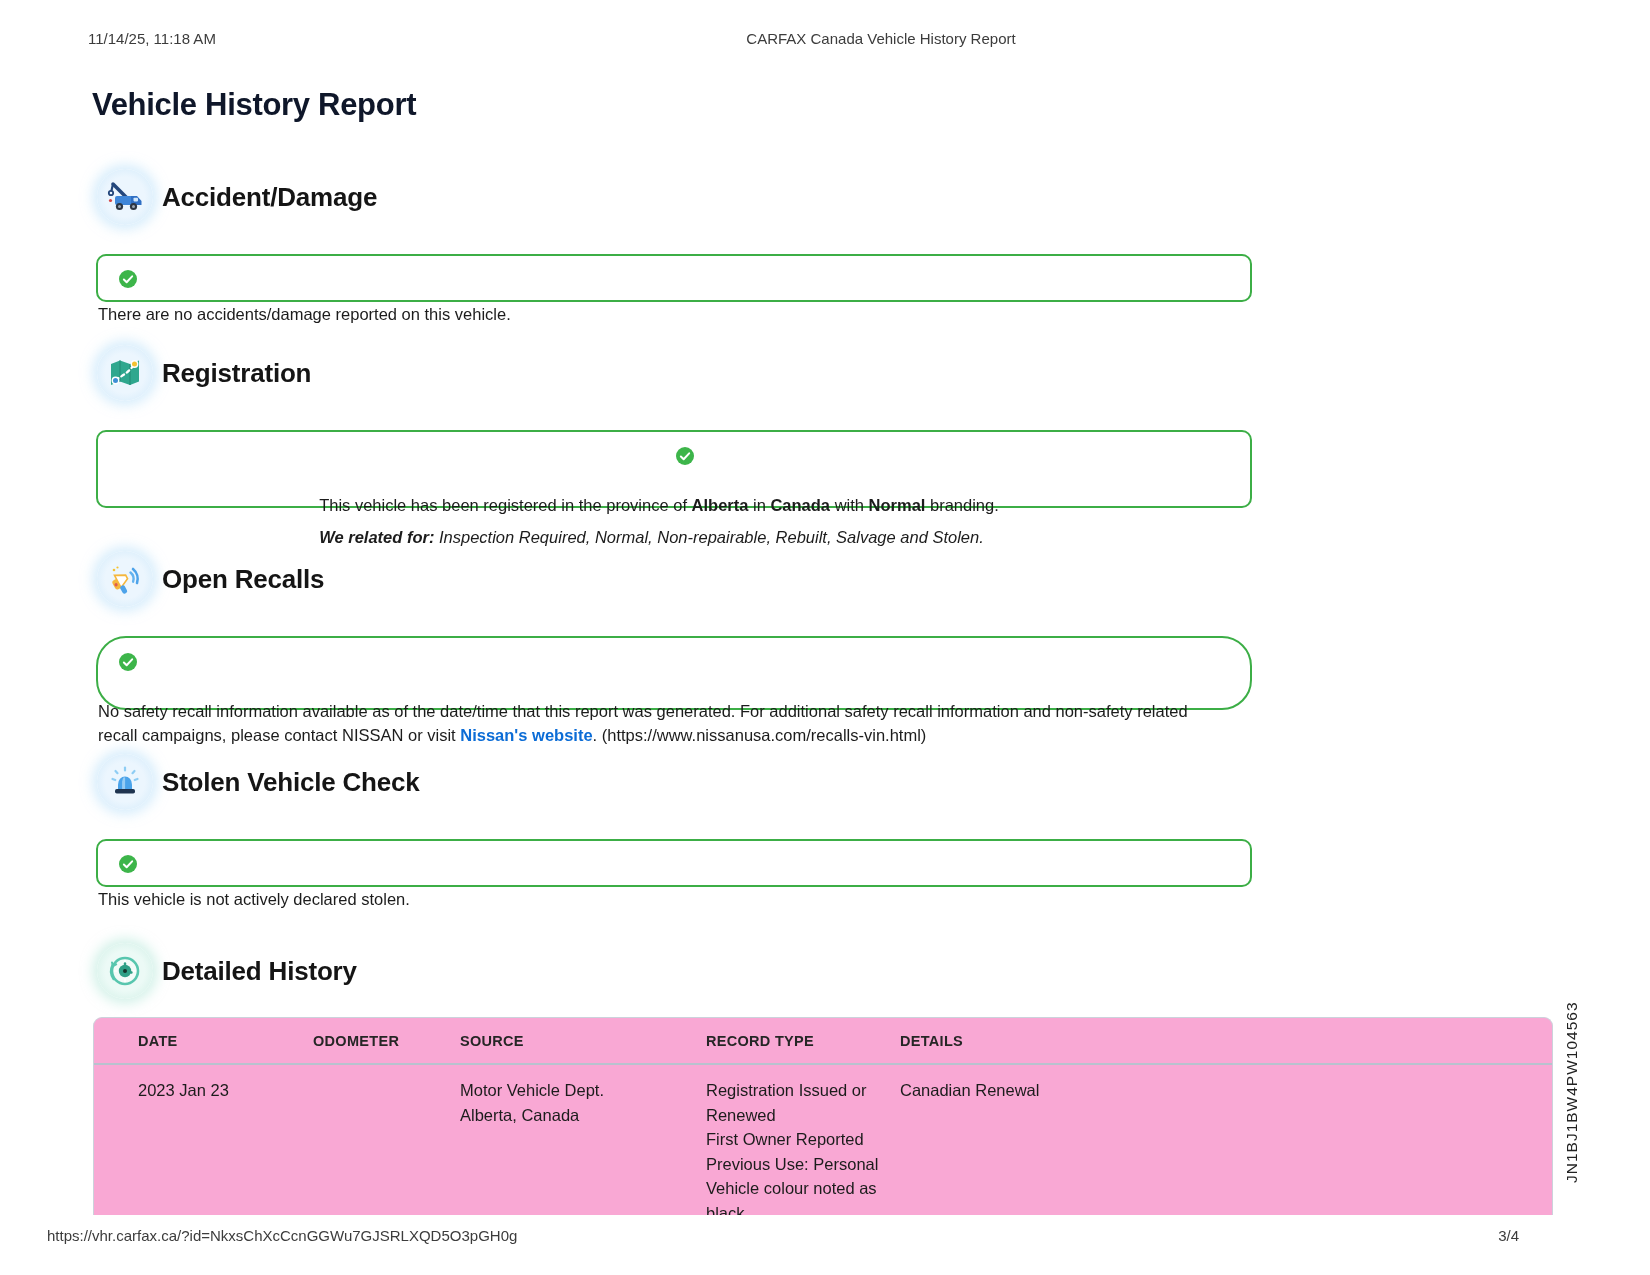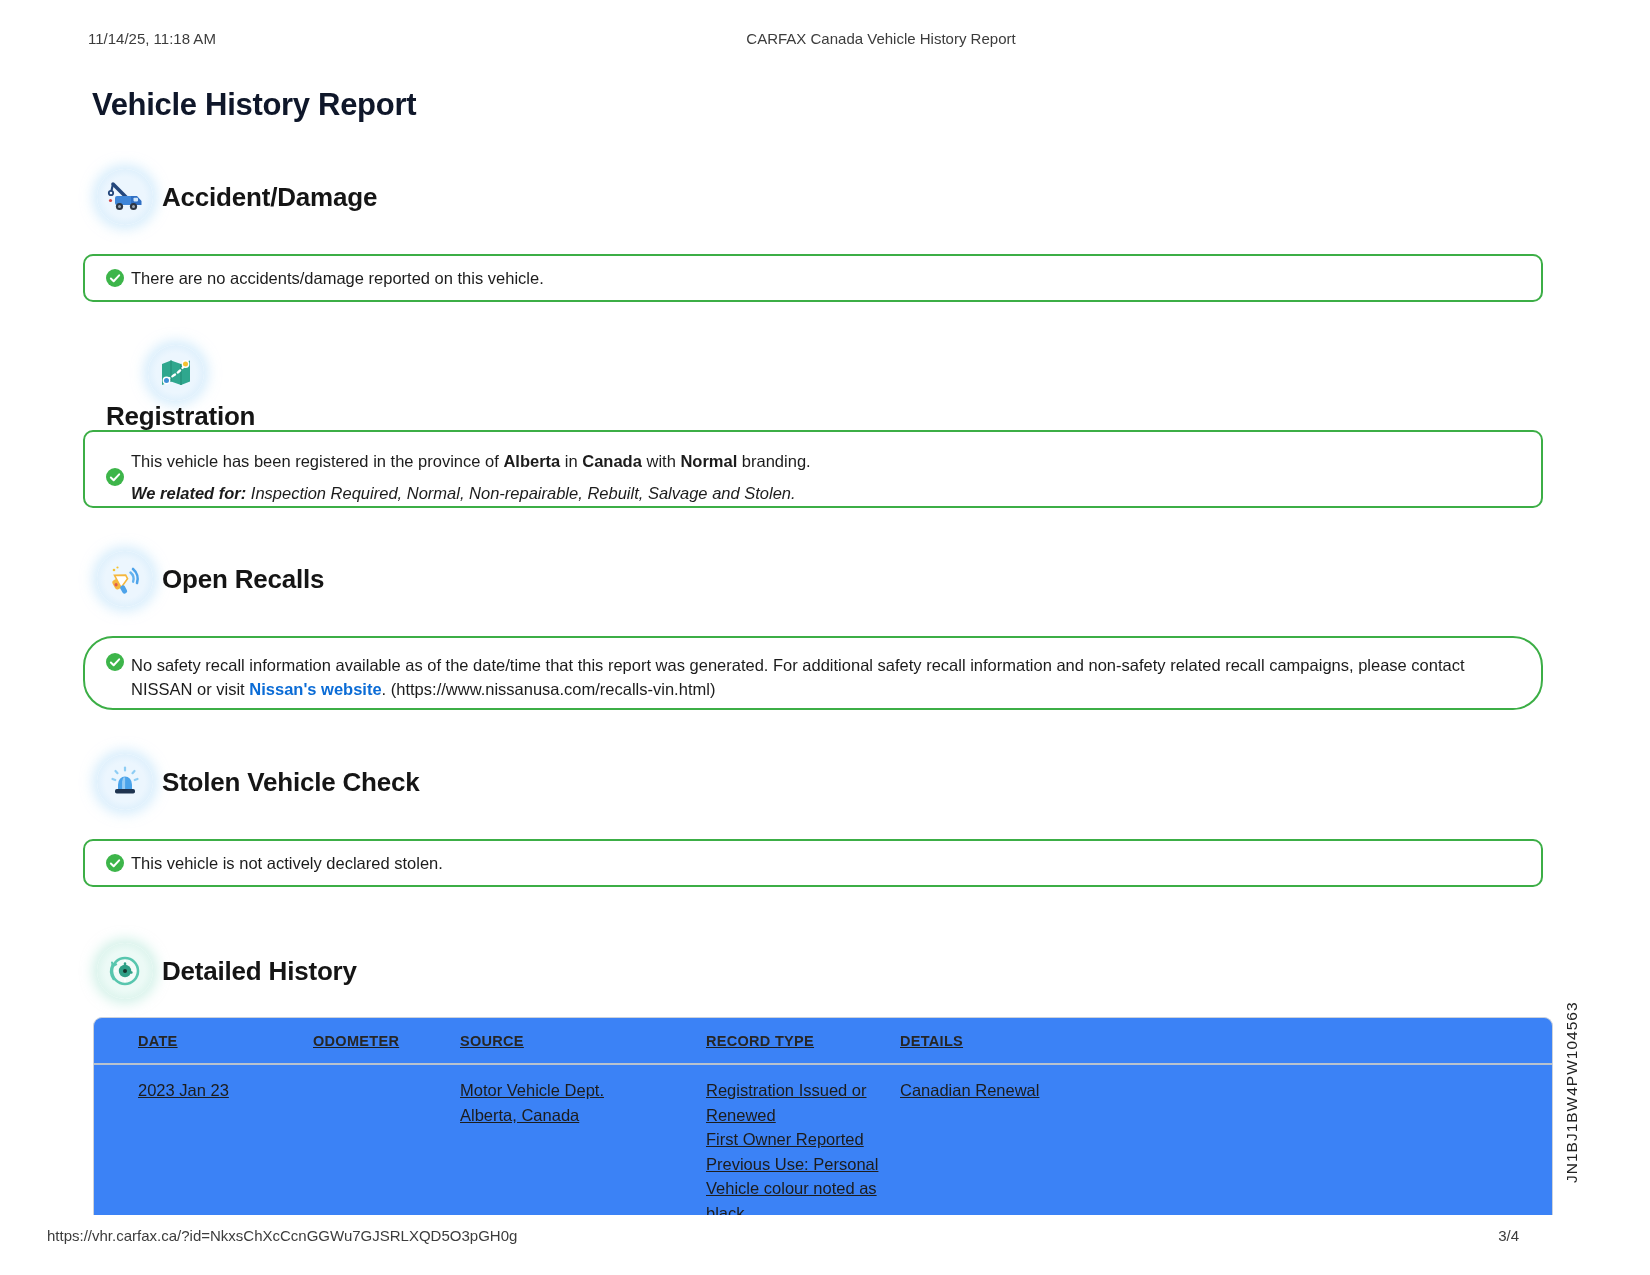--- a/index.html
+++ b/index.html
@@ -21,36 +21,36 @@
   .icon-wrap { width:56px; height:56px; border-radius:50%; flex:0 0 56px;
                background:radial-gradient(circle, #ecf6fe 50%, #cfe9fa 100%);
                box-shadow:0 0 12px 5px rgba(186,224,250,0.55);
                display:flex; align-items:center; justify-content:center; }
   .icon-wrap.teal { background:radial-gradient(circle, #ecfaf6 50%, #cdeee4 100%);
                     box-shadow:0 0 12px 5px rgba(180,232,216,0.55); }
   .section-heading { font-size:26px; font-weight:bold; color:#151515; margin-left:9px;
                      letter-spacing:-0.2px; }
 
   
-  .alert-box { position:absolute; left:83px; width:1460px; border:2px solid #3cae46;
-               border-radius:10px; background:#ffffff; display:flex; }
+  .alert-box { position:absolute; left:96px; width:1156px; border:2px solid #3cae46;
+               border-radius:10px; background:#ffffff; display:flex;flex-direction:column; }
   .alert-box .check-col { flex:0 0 46px; padding-left:21px; padding-top:15px; }
   .alert-box.v-center .check-col { padding-top:0; display:flex; align-items:center; }
   .alert-content { font-size:16.5px; line-height:24px; color:#1c1c1c; padding-right:30px; }
   .alert-box.v-center .alert-content { display:flex; align-items:center; }
   .alert-box.pad-2line .alert-content { padding-top:15px; }
   b.inline-bold { font-weight:bold; }
   .checked-line { margin-top:8px; font-style:italic; }
   .checked-line .lbl { font-weight:bold; }
   a.recall-link { color:#0b6cd6; font-weight:bold; text-decoration:none; cursor:pointer; }
 
   
   .history-table { position:absolute; left:93px; top:1017px; width:1460px; height:198px;
                    border:1.5px solid #ccd2db; border-bottom:none; border-radius:9px 9px 0 0;
-                   overflow:hidden; background:#3b82f6;text-decoration:underline; }
+                   overflow:hidden; background:#f9a8d4; }
   .tgrid { display:grid; grid-template-columns:175px 147px 246px 194px 1fr; padding-left:44px; }
   .thead { height:47px; align-items:center; border-bottom:2.5px solid #b8c2ce; }
   .thead .th { font-size:14.5px; font-weight:bold; color:#262626; letter-spacing:0.3px; }
   .trow { padding-top:13px; padding-bottom:14px; border-bottom:4px solid #b8c2ce; }
   .trow .td { font-size:16.5px; line-height:24.5px; color:#1c1c1c; }
 
   
   .vin-vertical { position:absolute; left:1563px; top:1001px; height:182px;
                   writing-mode:vertical-rl; transform:rotate(180deg);
                   font-size:15.5px; letter-spacing:1px; color:#222; white-space:nowrap; }
@@ -87,21 +87,21 @@
 <div class="alert-box v-center" style="top:254px; height:48px;">
   <span class="check-col">
     <svg width="18" height="18" viewBox="0 0 20 20">
         <circle cx="10" cy="10" r="10" fill="#3db54a"></circle>
         <path d="M5.4 10.6l3.1 3 6.1-6.6" stroke="#fff" stroke-width="2.2" fill="none" stroke-linecap="round" stroke-linejoin="round"></path>
       </svg>
   </span>
   <span class="alert-content">There are no accidents/damage reported on this vehicle.</span>
 </div>
 
-<div class="section-header" style="top:345px;flex-direction:column;">
+<div class="section-header" style="top:345px;">
   <span class="icon-wrap">
     <svg width="40" height="40" viewBox="0 0 40 40">
       <path d="M6 11 l9-3.5 10 3.5 9-3.5 v21 l-9 3.5-10-3.5-9 3.5 z" fill="#2fa78e"></path>
       <path d="M15 7.5 v21 M25 11 v21" stroke="#27957e" stroke-width="1.6"></path>
       <path d="M11 27 C 16 23, 22 21, 29 12" stroke="#ffffff" stroke-width="2.2" fill="none" stroke-dasharray="3.2 3.4" stroke-linecap="round"></path>
       <circle cx="29.5" cy="11" r="3.2" fill="#f5c231" stroke="#fff" stroke-width="1.4"></circle>
       <circle cx="10.5" cy="27.5" r="3.2" fill="#3e8ed6" stroke="#fff" stroke-width="1.4"></circle>
     </svg>
   </span>
   <span class="section-heading">Registration</span>

